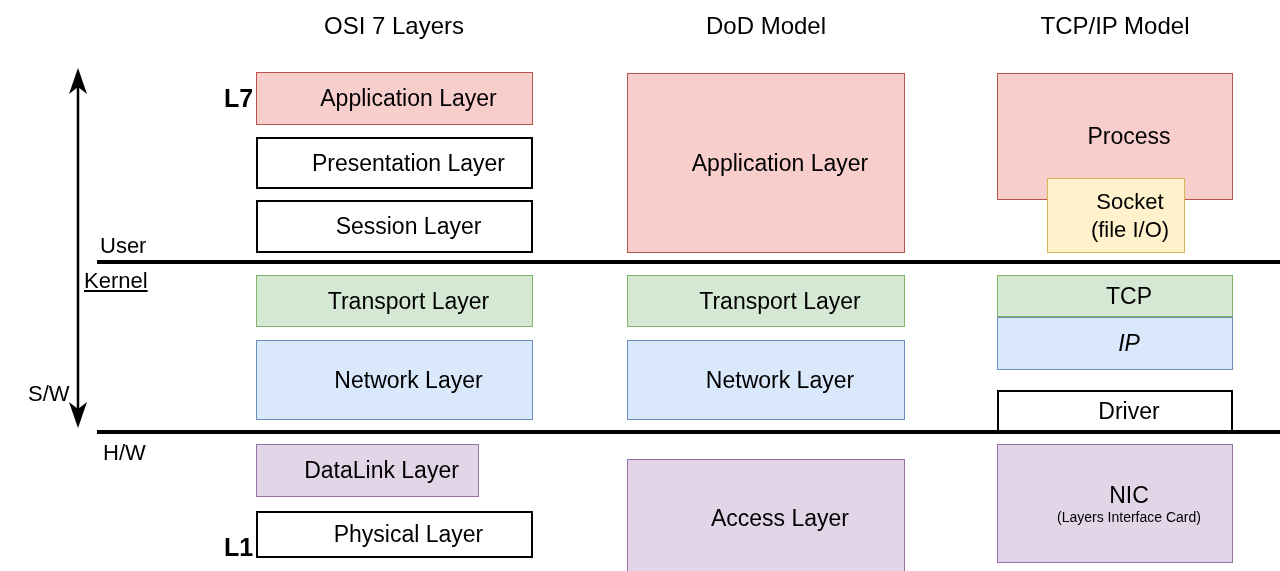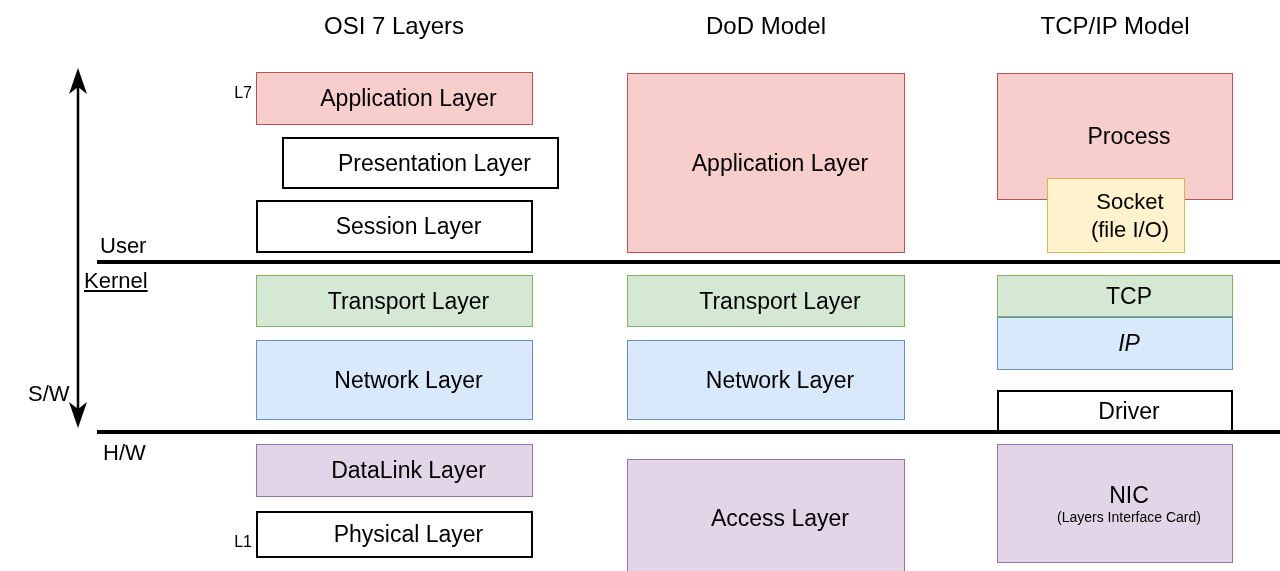--- a/index.html
+++ b/index.html
@@ -21,21 +21,21 @@
   .c-green  { background:#d5e8d4; border-color:#82b366; }
   .c-blue   { background:#dae8fc; border-color:#6c8ebf; }
   .c-purple { background:#e1d5e7; border-color:#9673a6; }
   .c-yellow { background:#fff2cc; border-color:#d6b656; }
   .c-white  { background:#ffffff; border-color:#000000; border-width:2px; }
   .hline {
     position:absolute; left:97px; width:1183px; height:4px;
     background:#000; z-index:3;
   }
   .side-label { position:absolute; font-size:22px; white-space:nowrap; }
-  .marker { position:absolute; font-size:16px; width:28px; text-align:right; }
+  .marker { position:absolute; font-size:25px; width:28px; text-align:right;font-weight:bold; }
   .subtext { font-size:14px; line-height:1.2; }
   .arrow-svg { position:absolute; left:64px; top:64px; z-index:1; }
 </style>
 </head>
 <body>
 
 <div class="canvas">
 
   <div class="col-title" style="left:394px;">OSI 7 Layers</div>
   <div class="col-title" style="left:766px;">DoD Model</div>
@@ -53,33 +53,33 @@
   <div class="side-label" style="left:100px; top:233px;">User</div>
   <div class="side-label" style="left:84px; top:268px;text-decoration:underline;">Kernel</div>
   <div class="side-label" style="left:28px;  top:381px;">S/W</div>
   <div class="side-label" style="left:103px; top:440px;">H/W</div>
   <div class="marker" style="left:224px; top:84px;">L7</div>
   <div class="marker" style="left:224px; top:533px;">L1</div>
 
   <div class="box c-pink" style="left:256px; top:72px;  width:277px; height:53px;">
     <span>Application Layer</span>
   </div>
-  <div class="box c-white" style="left:256px; top:137px; width:277px; height:52px;margin-left:26px;">
+  <div class="box c-white" style="left:256px; top:137px; width:277px; height:52px;">
     <span>Presentation Layer</span>
   </div>
   <div class="box c-white" style="left:256px; top:200px; width:277px; height:53px;">
     <span>Session Layer</span>
   </div>
   <div class="box c-green" style="left:256px; top:275px; width:277px; height:52px;">
     <span>Transport Layer</span>
   </div>
   <div class="box c-blue" style="left:256px; top:340px; width:277px; height:80px;">
     <span>Network Layer</span>
   </div>
-  <div class="box c-purple" style="left:256px; top:444px; width:277px; height:53px;">
+  <div class="box c-purple" style="left:256px; top:444px; width:223px; height:53px;">
     <span>DataLink Layer</span>
   </div>
   <div class="box c-white" style="left:256px; top:511px; width:277px; height:47px;">
     <span>Physical Layer</span>
   </div>
 
   <div class="box c-pink" style="left:627px; top:73px;  width:278px; height:180px;">
     <span>Application Layer</span>
   </div>
   <div class="box c-green" style="left:627px; top:275px; width:278px; height:52px;">

